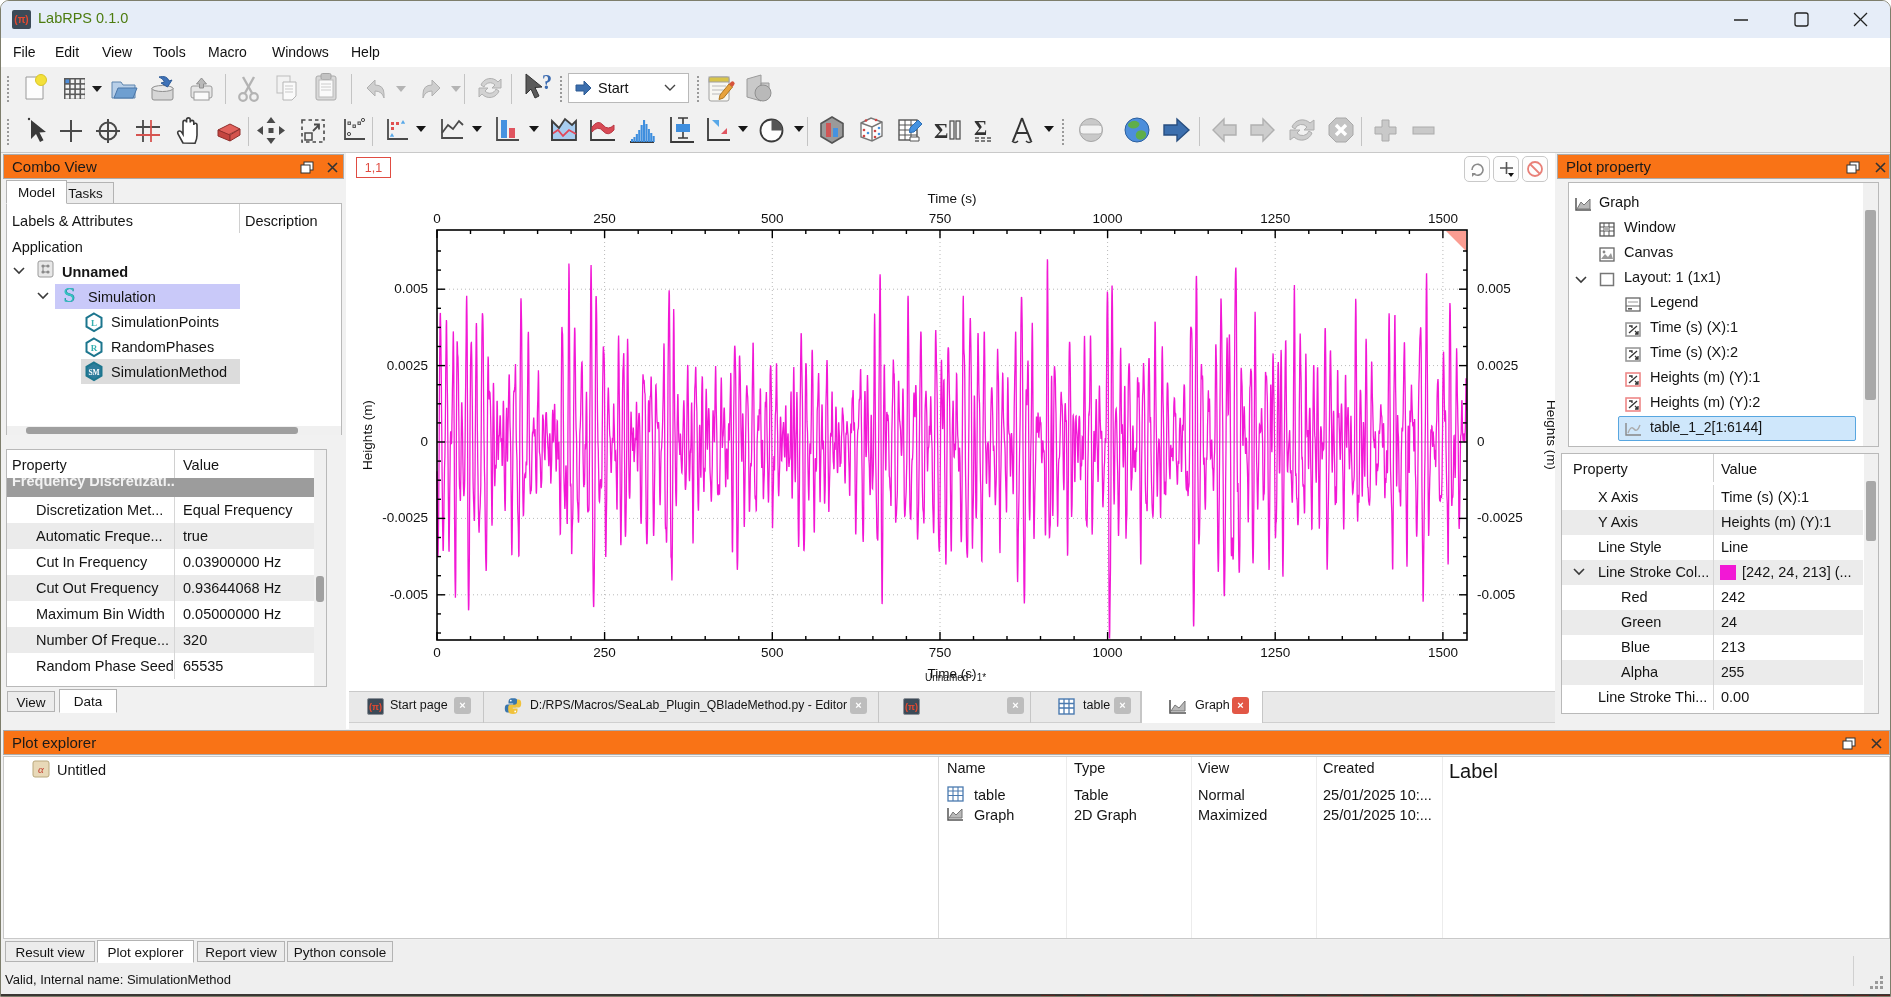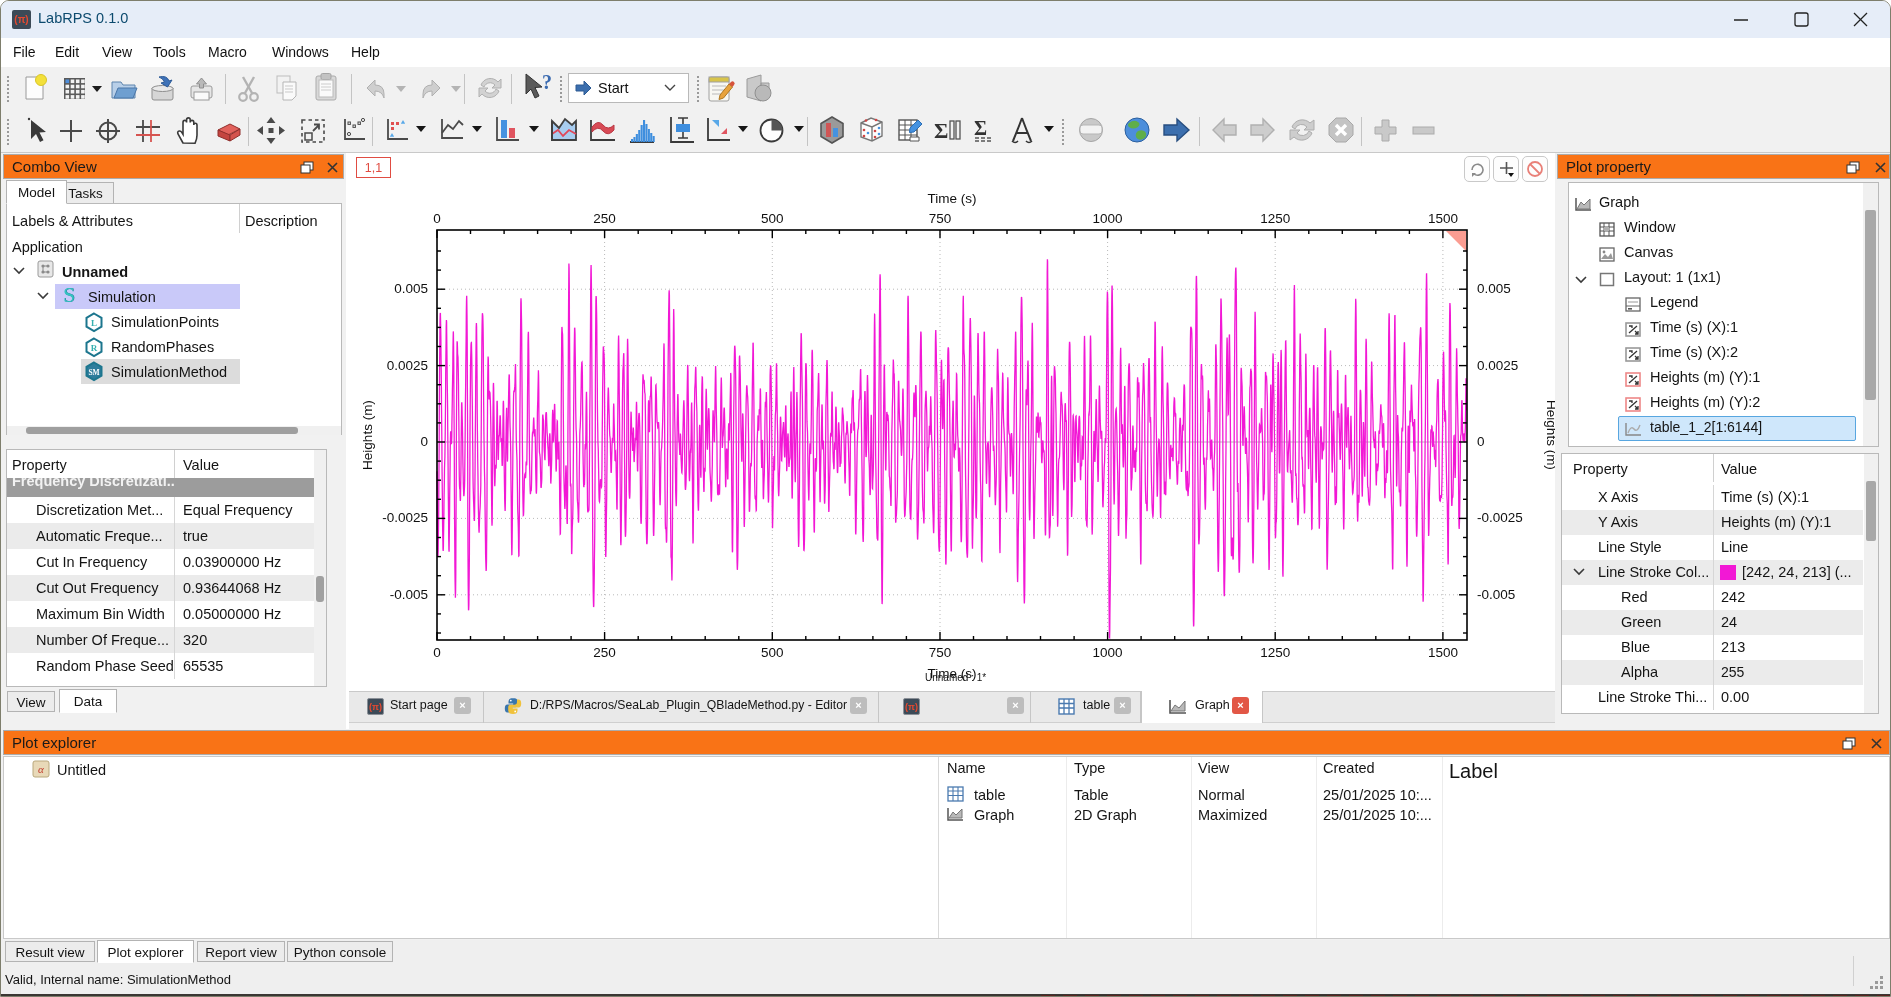--- a/index.html
+++ b/index.html
@@ -21,21 +21,21 @@
 .tab.act{background:#fff;border-bottom-color:#fff}
 .white{position:absolute;background:#fff;border:1px solid #b9b9b9}
 .doctab{position:absolute;top:690px;height:32px;border-right:1px solid #c6c6c6}
 .clx{position:absolute;width:17px;height:17px;border-radius:3px;background:#bdbdbd;
  color:#fff;font-weight:bold;font-size:11px;text-align:center;line-height:17px}
 .gbtn{position:absolute;width:26px;height:26px;background:#fdfdfd;border:1px solid #c9c9c9;border-radius:5px}
 </style></head><body>
 <div class="win">
     <div class="titlebar"></div>
     <div class="ab" style="left:11px;top:9px;width:19px;height:19px;background:#3c4a57;border-radius:2px;text-align:center;line-height:19px;color:#e8492f;font-size:10px;font-weight:bold">(π)</div>
-    <div class="ab" style="left:37px;top:9px;font-size:14.5px;color:#0c4a6e">LabRPS 0.1.0</div>
+    <div class="ab" style="left:37px;top:9px;font-size:14.5px;color:#4d7c0f">LabRPS 0.1.0</div>
     <svg class="ab" style="left:1725px;top:8px" width="160" height="22" viewBox="0 0 160 22">
       <line x1="8" y1="11" x2="22" y2="11" stroke="#222" stroke-width="1.3"></line>
       <rect x="69" y="4" width="13" height="13" fill="none" stroke="#222" stroke-width="1.3" rx="2"></rect>
       <line x1="128" y1="4" x2="141" y2="17" stroke="#222" stroke-width="1.3"></line>
       <line x1="141" y1="4" x2="128" y2="17" stroke="#222" stroke-width="1.3"></line>
     </svg>
     <div class="menubar">
       <span style="left:12px">File</span>
       <span style="left:54px">Edit</span>
       <span style="left:101px">View</span>

